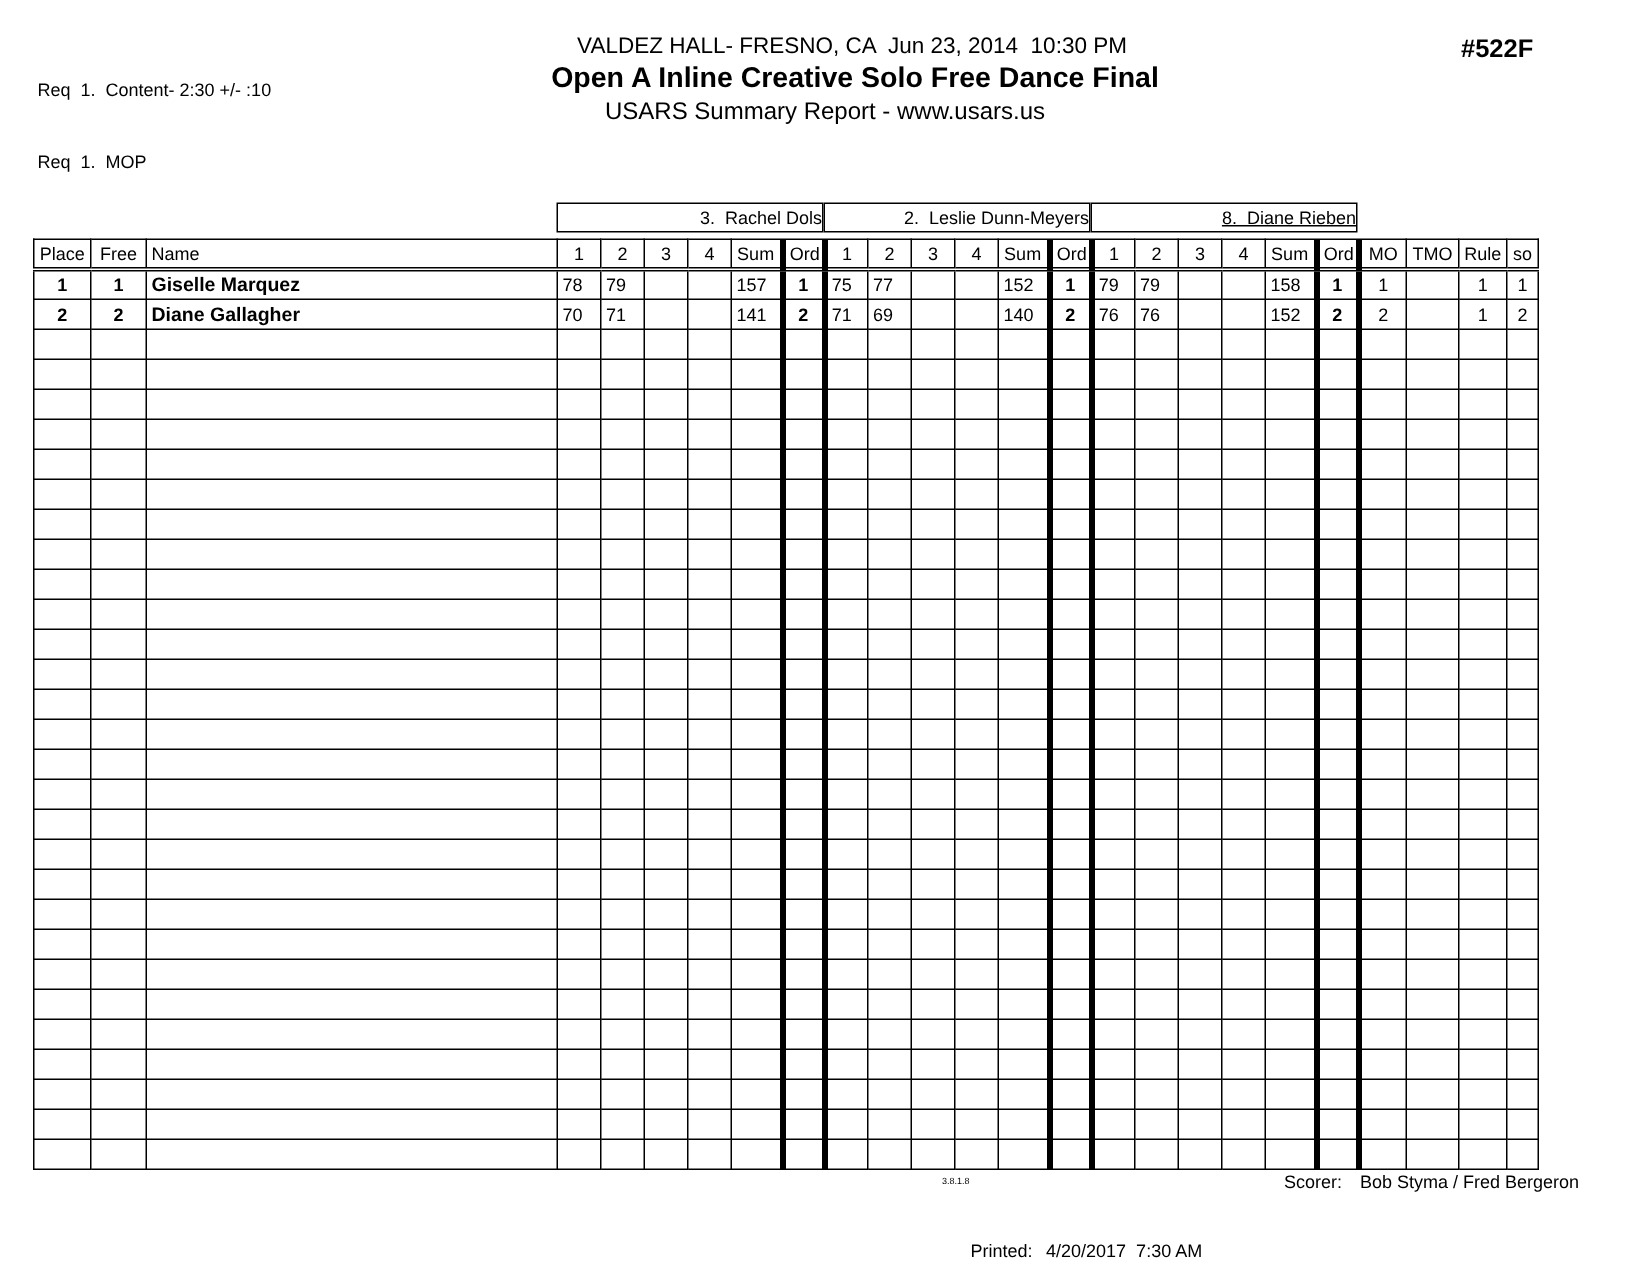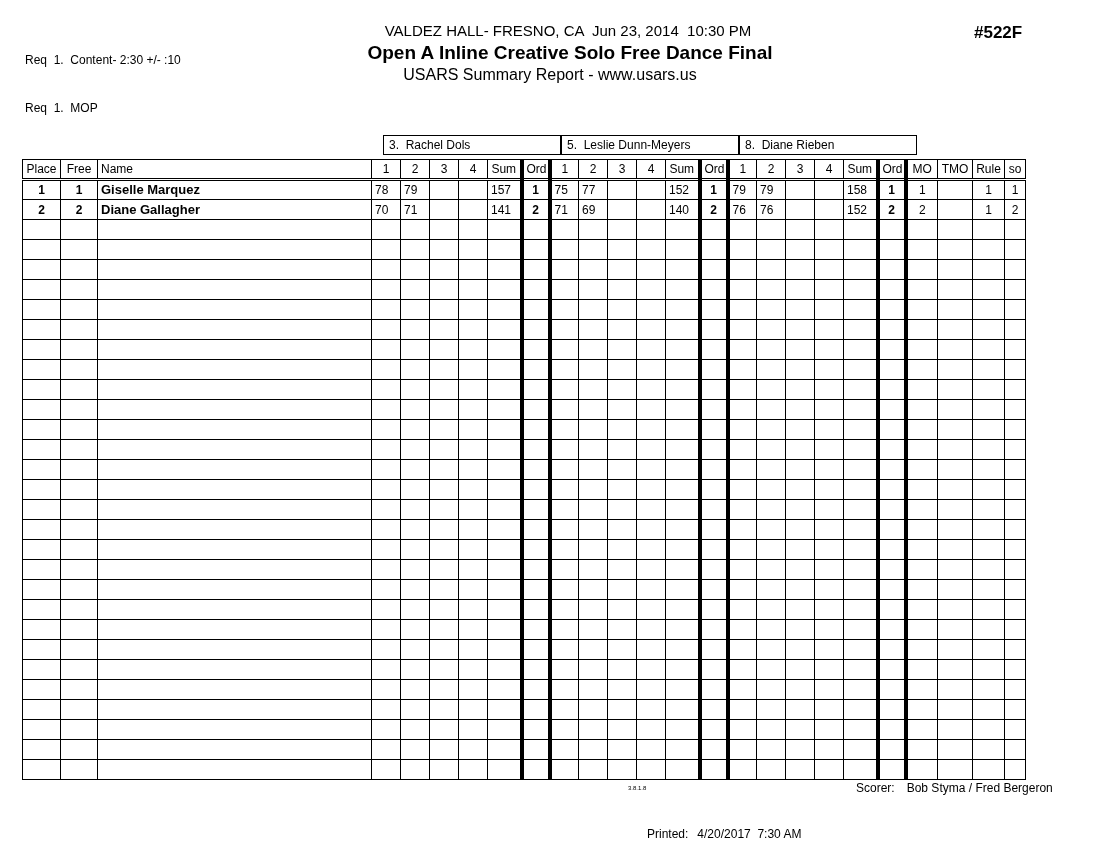--- a/index.html
+++ b/index.html
@@ -9,21 +9,21 @@
     font-family:"Liberation Sans",sans-serif;
     overflow:hidden;
   }
   .req-block{position:absolute;left:25px;top:20px;font-size:12px;line-height:16px;white-space:pre;}
   .titles{position:absolute;left:0;top:21px;width:1100px;text-align:center;}
   .title-main{font-size:18px;font-weight:bold;line-height:21px;white-space:pre;}
   .title-sub{font-size:15px;line-height:20px;white-space:pre;padding-left:36px;}
   .title-event{font-size:19px;font-weight:bold;line-height:24px;white-space:pre;margin-left:40px;}
   .title-report{font-size:16px;line-height:20px;white-space:pre;}
   .event-number{position:absolute;left:974px;top:23px;font-size:17px;font-weight:bold;}
-  .judge-boxes{position:absolute;left:34px;top:135px;width:1003px;height:20px;}
+  .judge-boxes{position:absolute;left:22px;top:135px;width:1003px;height:20px;text-align:right;}
   .judge-box{
     position:absolute;top:0;width:178px;height:20px;box-sizing:border-box;
     border:1px solid #000;background:#fff;
     font-size:12px;line-height:18px;padding-left:5px;white-space:pre;overflow:hidden;
   }
   table.results{
     position:absolute;left:22px;top:159px;
     border-collapse:collapse;table-layout:fixed;width:1003px;
   }
   .results td,.results th{
@@ -57,22 +57,22 @@
 <div class="titles">
   <div class="title-sub">VALDEZ HALL- FRESNO, CA  Jun 23, 2014  10:30 PM</div>
   <div class="title-event">Open A Inline Creative Solo Free Dance Final</div>
   <div class="title-report">USARS Summary Report - www.usars.us</div>
 </div>
 
 <div class="event-number">#522F</div>
 
 <div class="judge-boxes">
     <div class="judge-box" style="left: 349px;">3.  Rachel Dols</div>
-    <div class="judge-box" style="left: 527px;">5.  Leslie Dunn-Meyers</div>
-    <div class="judge-box" style="left: 705px;">8.  Diane Rieben</div>
+    <div class="judge-box" style="left: 527px;">2.  Leslie Dunn-Meyers</div>
+    <div class="judge-box" style="left: 705px; text-decoration: underline;">8.  Diane Rieben</div>
   </div>
 
 <table class="results">
   <colgroup>
       <col style="width: 38px;">
       <col style="width: 37px;">
       <col style="width: 274px;">
       <col style="width: 29px;">
       <col style="width: 29px;">
       <col style="width: 29px;">

